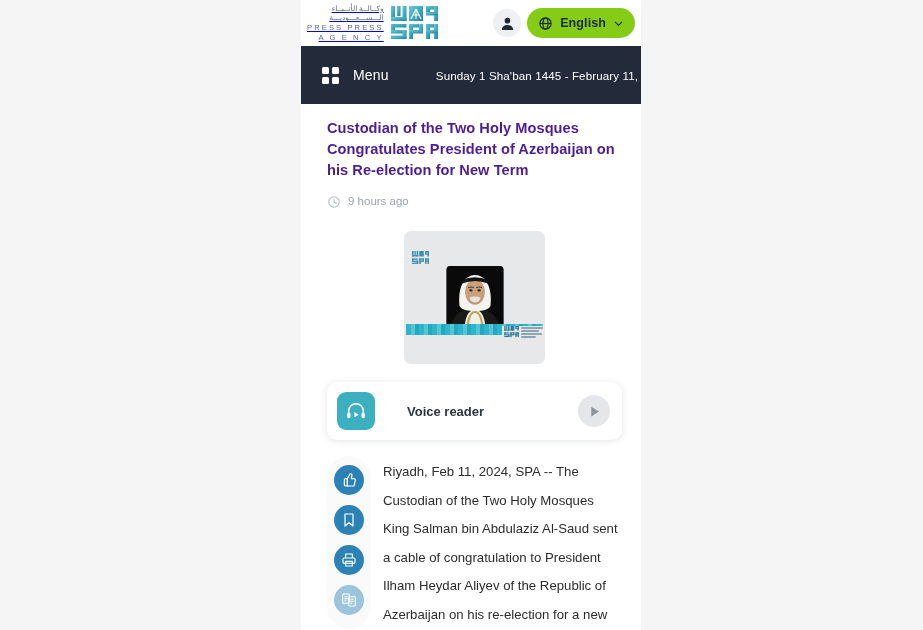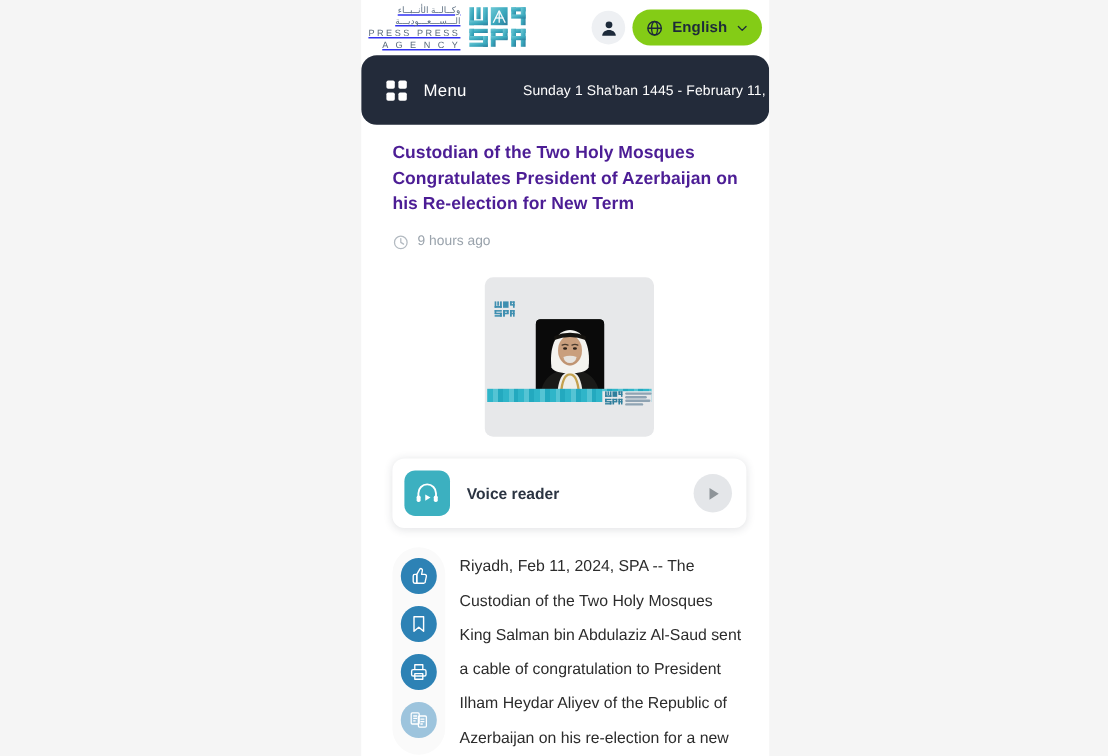--- a/index.html
+++ b/index.html
@@ -48,21 +48,21 @@
     display: flex;
     flex-direction: column;
     align-items: flex-end;
     line-height: 1;
     gap: 2px;
   }
   .brand-ar {
     font-size: 7.5px;
     color: #5f7183;
     letter-spacing: 1.1px;
-    font-family: Liberation Sans, sans-serif;
+    font-family: Liberation Serif, serif;
     direction: rtl;
     white-space: nowrap;
   }
   .brand-en {
     font-size: 7.6px;
     color: #5a6b7c;
     letter-spacing: 2.1px;
     white-space: nowrap;
     font-weight: 400;
   }
@@ -109,21 +109,20 @@
   }
 
   
   #menu-bar {
     height: 58px;
     background: #232b3a;
     display: flex;
     align-items: center;
     padding-left: 21px;
     gap: 14px;
-    border-radius: 13px;
   }
   .menu-grid-icon {
     display: grid;
     grid-template-columns: 7px 7px;
     grid-template-rows: 7px 7px;
     gap: 3px;
     cursor: pointer;
   }
   .menu-grid-icon i {
     background: #ffffff;
@@ -236,21 +235,21 @@
   
   .voice-card {
     margin: 18px 0 0 0;
     height: 58px;
     background: #ffffff;
     border-radius: 10px;
     box-shadow: 0 1px 7px rgba(35,43,58,.13);
     display: flex;
     align-items: center;
     padding: 0 12px 0 10px;
-    gap: 14px;
+    gap: 32px;
   }
   .voice-icon {
     width: 38px;
     height: 38px;
     border-radius: 9px;
     background: #3cb0c0;
     display: flex;
     align-items: center;
     justify-content: center;
     flex: 0 0 auto;

